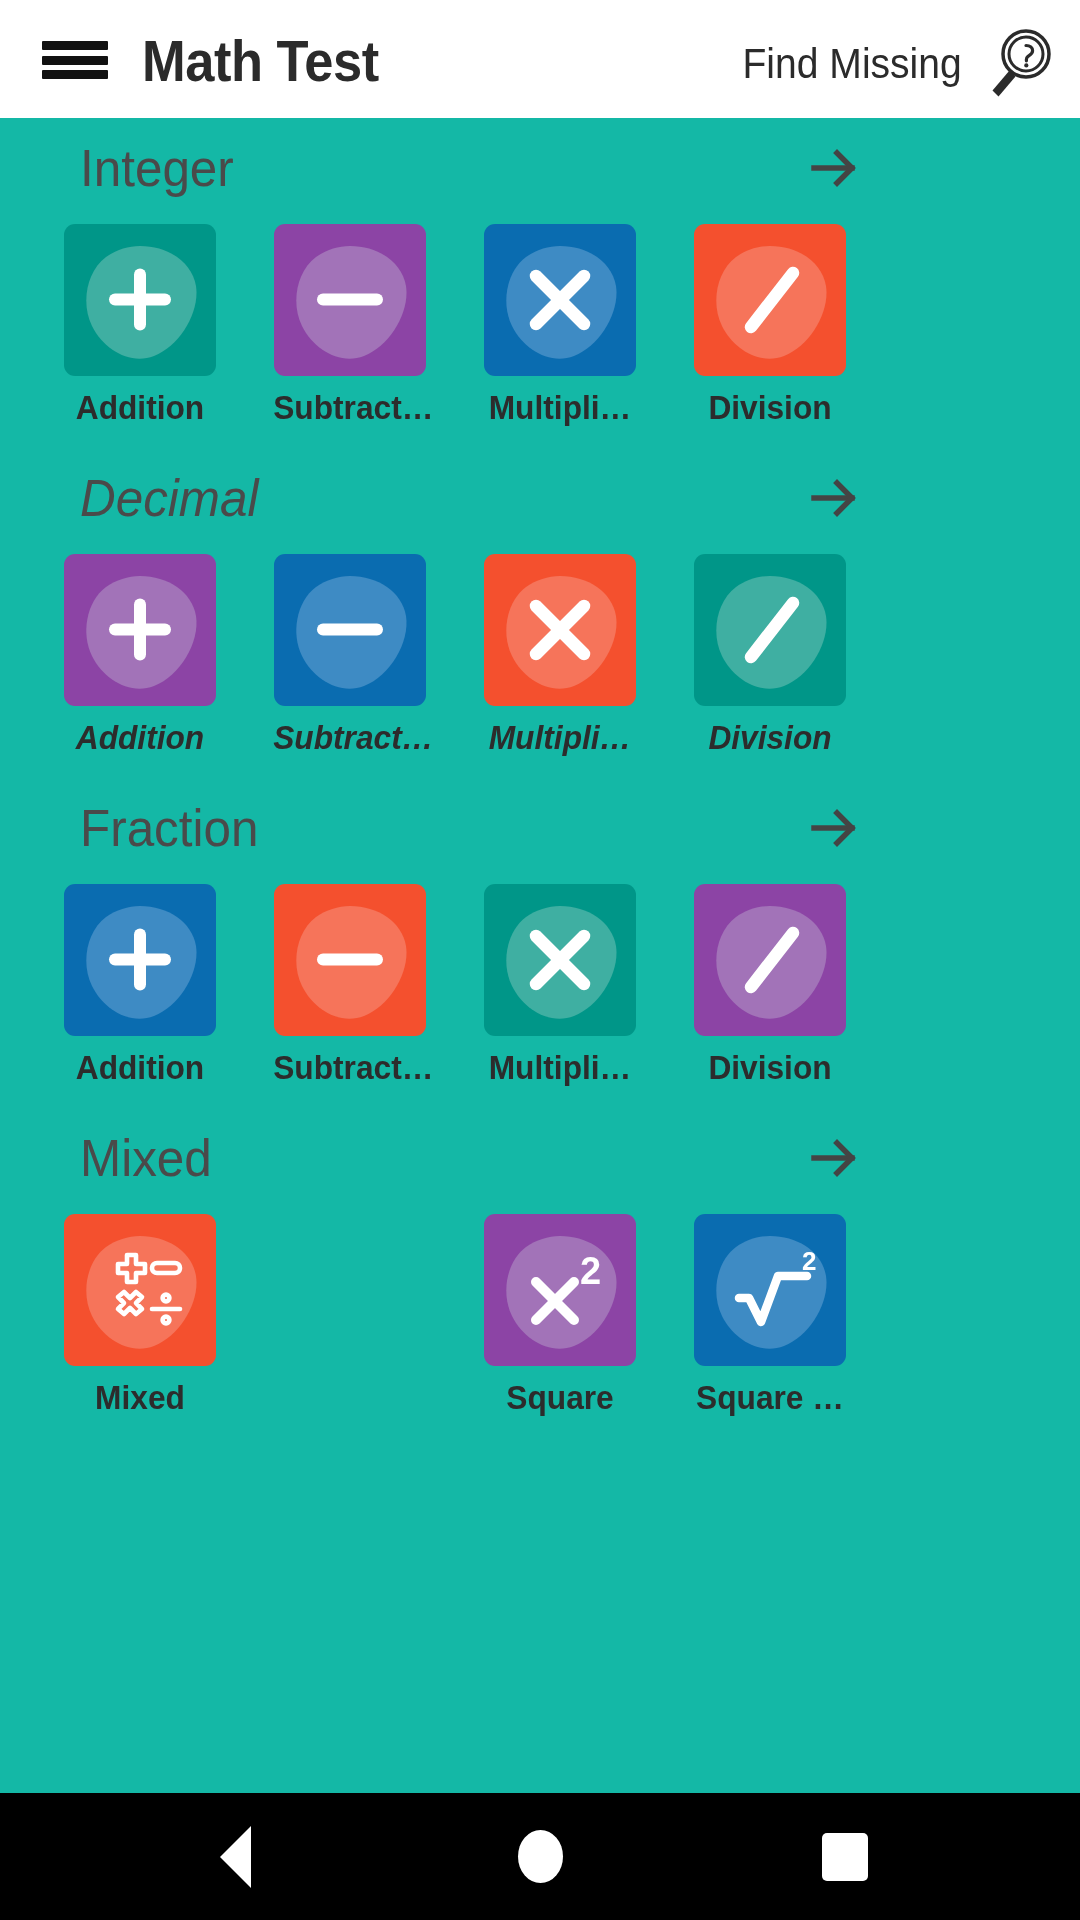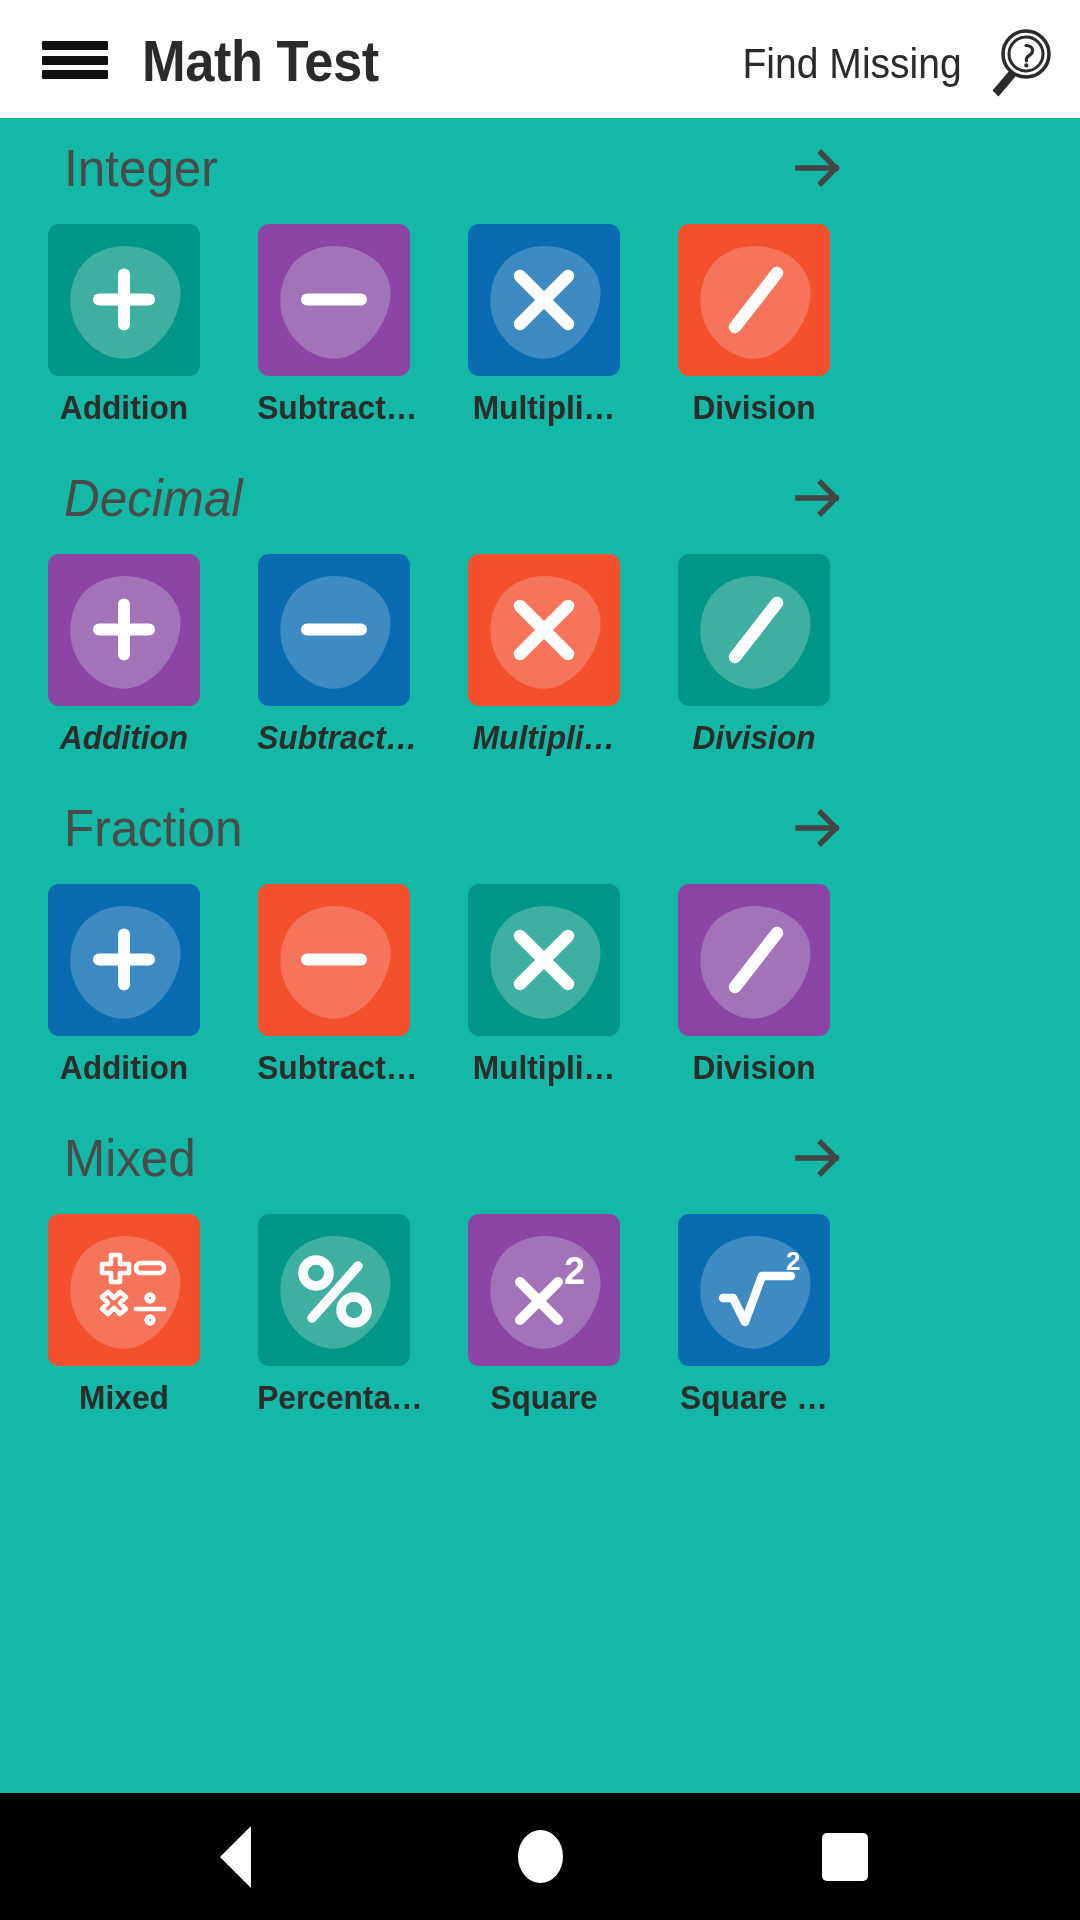--- a/index.html
+++ b/index.html
@@ -35,21 +35,21 @@
     font-size:42px; font-weight:400; color:#2b2b2b;
     line-height:48px; white-space:nowrap;
     font-family:"Liberation Sans Narrow","Liberation Sans", sans-serif;
     transform:scaleX(0.93); transform-origin:right center;
   }
   .search-q-icon {
     position:absolute; right:22px; top:28px; width:82px; height:74px; cursor:pointer;
   }
 
   
-  .section { position:absolute; left:0; width:904px; }
+  .section { position:absolute; left:16px; width:904px; }
   .sec-head { position:relative; height:96px; }
   .sec-title {
     position:absolute; left:64px; top:8px;
     font-size:52px; font-weight:400; color:#4a4a4a;
     line-height:64px; white-space:nowrap;
     font-family:"Liberation Sans Narrow","Liberation Sans", sans-serif;
     transform:scaleX(0.95); transform-origin:left center;
   }
   .sec-arrow {
     position:absolute; right:58px; top:12px; width:56px; height:56px; cursor:pointer;
@@ -314,35 +314,20 @@
                   <rect x="88" y="49" width="28" height="10" rx="5"></rect>
                   <path d="M54 83 l6-5 6 6 6-6 6 5 -6 6 6 6 -6 5 -6-6 -6 6 -6-5 6-6 z"></path>
                   <line x1="88" y1="95" x2="116" y2="95"></line>
                   <circle cx="102" cy="84" r="3.4"></circle>
                   <circle cx="102" cy="106" r="3.4"></circle>
                 </g>
               </svg>
             </div>
             <div class="tile-label">Mixed</div>
           </div>
-          <div class="tile-wrap" style="left: 254px;">
-            <div class="tile" style="background: rgb(0, 150, 136);">
-              <svg class="blob" viewBox="0 0 152 152">
-                <path d="M76 22 C104 22 128 38 132 62 C136 88 116 122 90 132 C66 141 40 126 28 102 C17 80 22 48 42 33 C52 26 64 22 76 22 Z" fill="#3FAFA2"></path>
-              </svg>
-              <svg class="glyph" viewBox="0 0 152 152">
-                <g fill="none" stroke="#ffffff" stroke-width="9.5" stroke-linecap="round">
-                  <circle cx="58" cy="59" r="13"></circle>
-                  <circle cx="96" cy="96" r="13"></circle>
-                  <line x1="100" y1="52" x2="54" y2="104"></line>
-                </g>
-              </svg>
-            </div>
-            <div class="tile-label">Percenta…</div>
-          </div>
           <div class="tile-wrap" style="left: 464px;">
             <div class="tile" style="background: rgb(140, 68, 165);">
               <svg class="blob" viewBox="0 0 152 152">
                 <path d="M76 22 C104 22 128 38 132 62 C136 88 116 122 90 132 C66 141 40 126 28 102 C17 80 22 48 42 33 C52 26 64 22 76 22 Z" fill="#A273B8"></path>
               </svg>
               <svg class="glyph" viewBox="0 0 152 152">
                 <g stroke="#ffffff" stroke-width="10" stroke-linecap="round">
                   <line x1="52" y1="68" x2="90" y2="106"></line>
                   <line x1="90" y1="68" x2="52" y2="106"></line>
                 </g>

